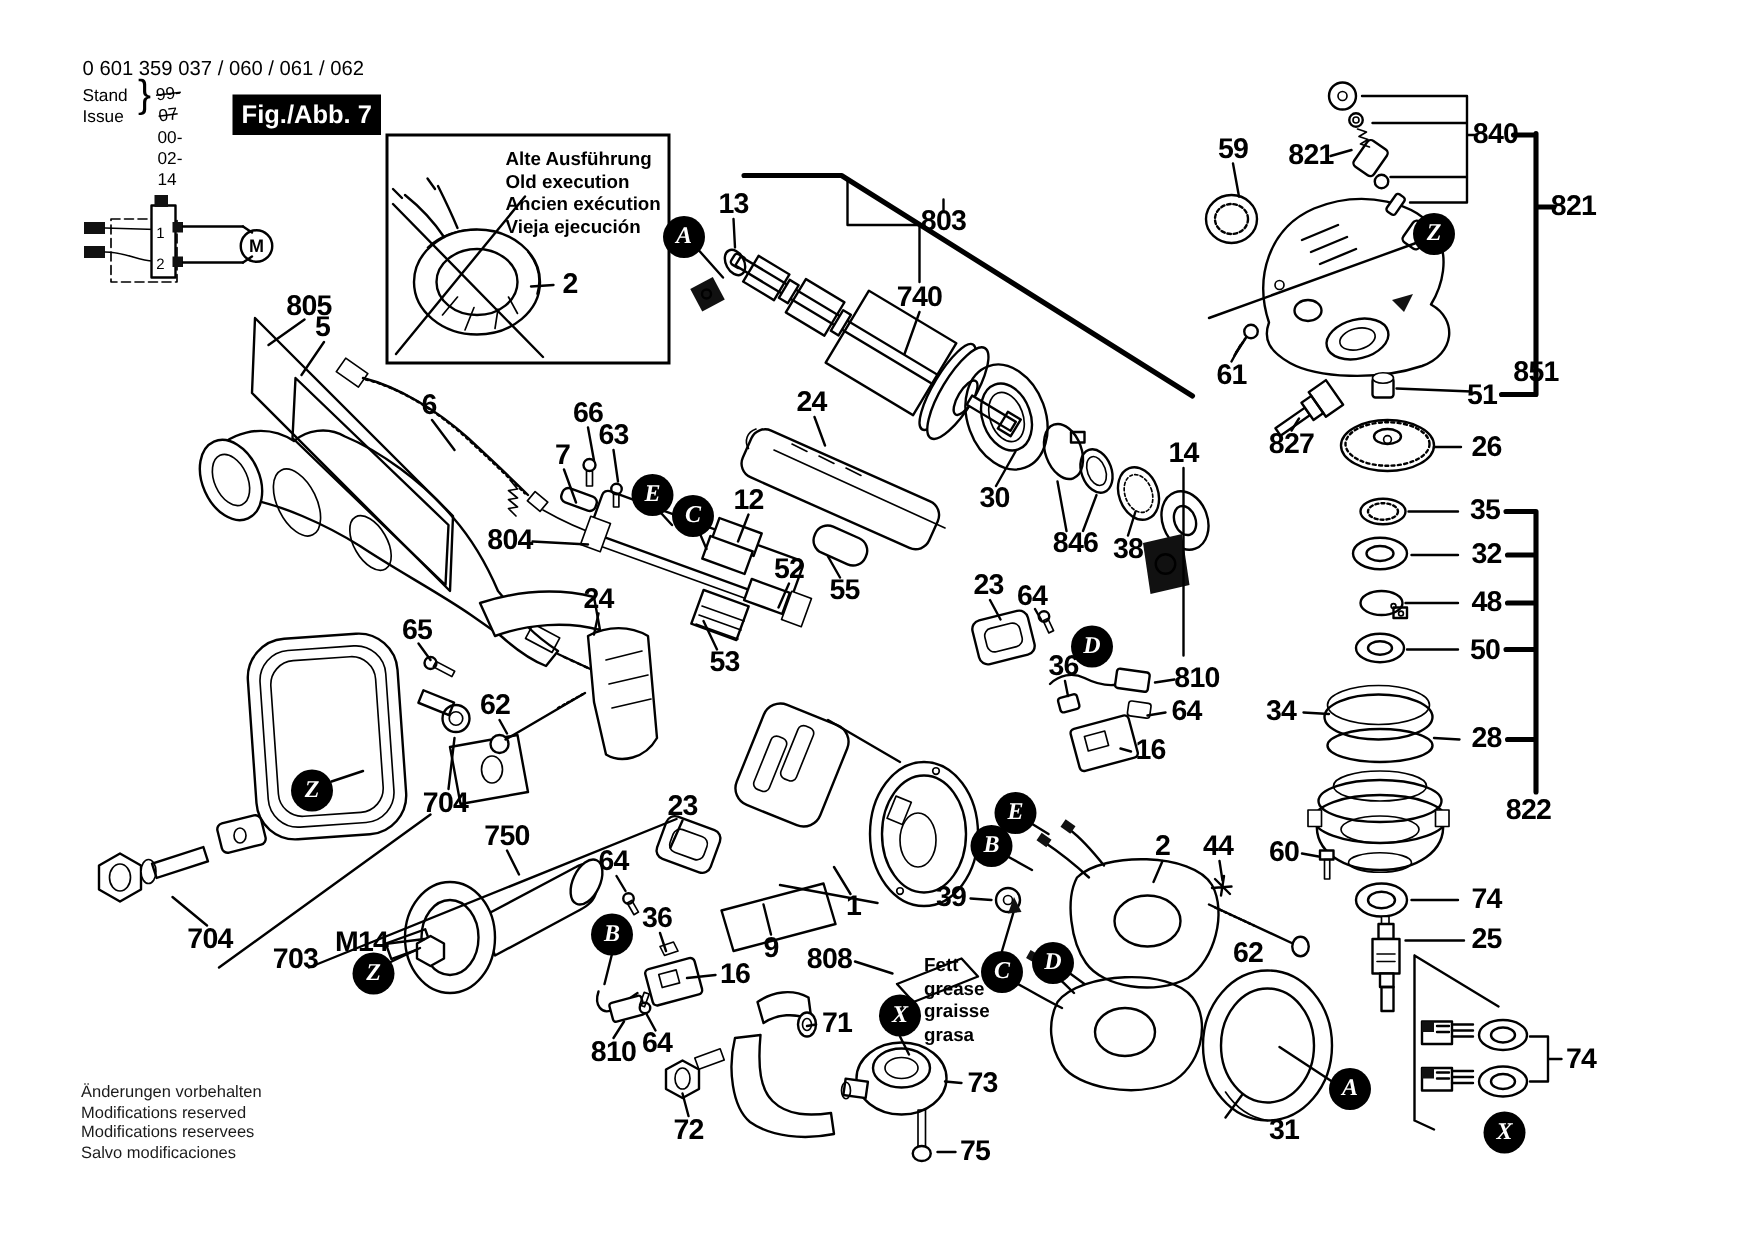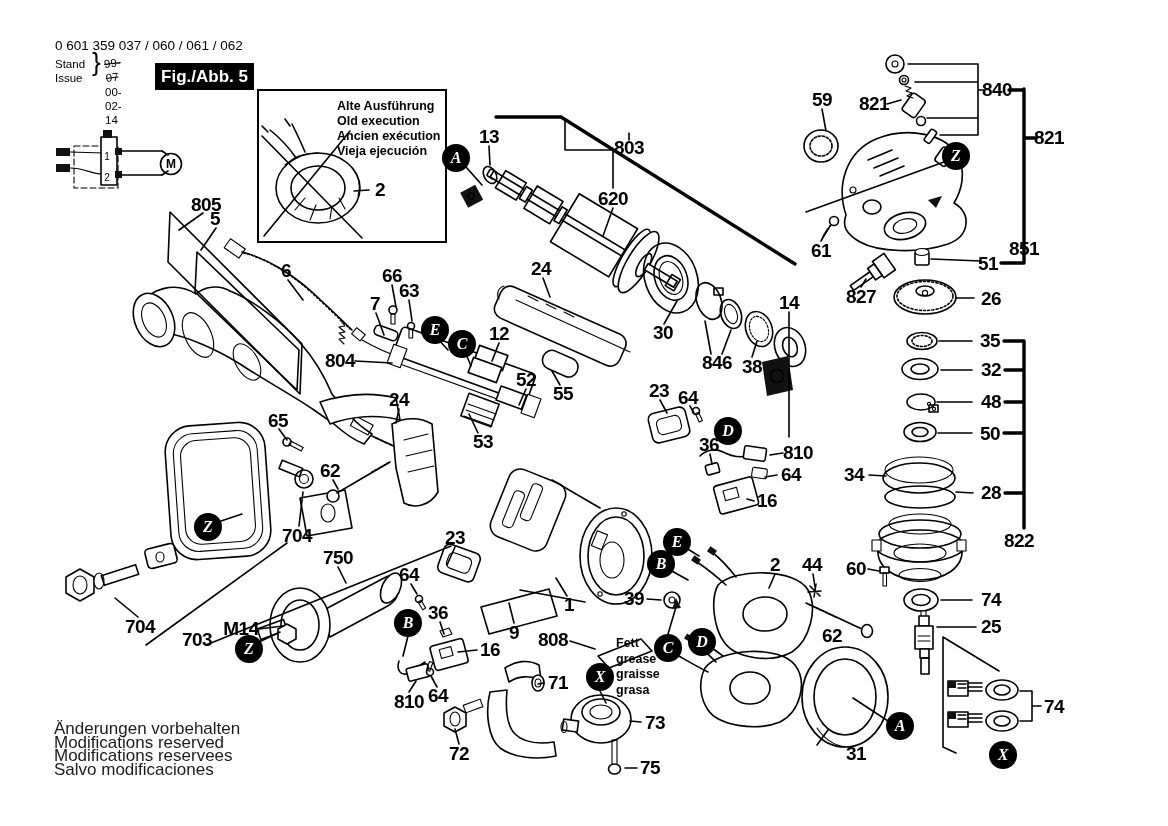--- a/index.html
+++ b/index.html
@@ -20,21 +20,21 @@
   .partnum{position:absolute;left:55px;top:38px;font-size:13.5px;}
   .standissue{position:absolute;left:55px;top:57px;font-size:11.5px;line-height:14px;}
   .standissue .brace{position:absolute;left:37px;top:-2px;font-size:26px;font-weight:normal;}
   .standissue .dates{position:absolute;left:50px;top:0;}
   .struck{display:inline-block;text-decoration:line-through;transform:rotate(-7deg) translateY(-1px);}
   .figbox{position:absolute;left:155px;top:63px;width:99px;height:27px;background:#000;color:#fff;
           font-weight:bold;font-size:17px;display:flex;align-items:center;justify-content:center;}
   .oldbox{position:absolute;left:257px;top:89px;width:186px;height:150px;border:2px solid #000;}
   .oldbox .txt{position:absolute;left:78px;top:8px;font-weight:bold;font-size:12.5px;line-height:15px;}
   .greasenote{position:absolute;left:616px;top:636px;font-weight:bold;font-size:12.5px;line-height:15.5px;}
-  .footer{position:absolute;left:54px;top:722px;font-size:17px;line-height:13.5px;color:#1b1b1b;}
+  .footer{position:absolute;left:54px;top:722px;font-size:11px;line-height:13.5px;color:#1b1b1b;}
   .schlabel{position:absolute;transform:translate(-50%,-50%);font-size:10px;}
   .schlabel.m{font-weight:bold;font-size:12px;}
 </style>
 </head>
 <body>
 
 <div class="stage">
 
 <svg width="1168" height="826" viewBox="0 0 1168 826">
   <defs>
@@ -418,21 +418,21 @@
 <div class="partnum">0 601 359 037 / 060 / 061 / 062</div>
 <div class="standissue">
   <div>Stand</div>
   <div>Issue</div>
   <span class="brace">}</span>
   <div class="dates">
     <div><span class="struck">99-07</span></div>
     <div>00-02-14</div>
   </div>
 </div>
-<div class="figbox">Fig./Abb. 5</div>
+<div class="figbox">Fig./Abb. 7</div>
 
 <div class="oldbox">
   <div class="txt">
     <div>Alte Ausführung</div>
     <div>Old execution</div>
     <div>Ancien exécution</div>
     <div>Vieja ejecución</div>
   </div>
 </div>
 
@@ -454,21 +454,21 @@
   <div>Salvo modificaciones</div>
 </div>
 
 <div class="layer" id="callout-layer">
       <div class="callout" style="left: 822px; top: 100px;">59</div>
       <div class="callout" style="left: 874px; top: 104px;">821</div>
       <div class="callout" style="left: 997px; top: 90px;">840</div>
       <div class="callout" style="left: 1049px; top: 138px;">821</div>
       <div class="callout" style="left: 489px; top: 137px;">13</div>
       <div class="callout" style="left: 629px; top: 148px;">803</div>
-      <div class="callout" style="left: 613px; top: 199px;">620</div>
+      <div class="callout" style="left: 613px; top: 199px;">740</div>
       <div class="callout" style="left: 206px; top: 205px; text-align: center;">805</div>
       <div class="callout" style="left: 215px; top: 219px;">5</div>
       <div class="callout" style="left: 286px; top: 271px;">6</div>
       <div class="callout" style="left: 392px; top: 276px;">66</div>
       <div class="callout" style="left: 409px; top: 291px;">63</div>
       <div class="callout" style="left: 375px; top: 304px;">7</div>
       <div class="callout" style="left: 541px; top: 269px;">24</div>
       <div class="callout" style="left: 499px; top: 334px;">12</div>
       <div class="callout" style="left: 340px; top: 361px;">804</div>
       <div class="callout" style="left: 526px; top: 380px;">52</div>

